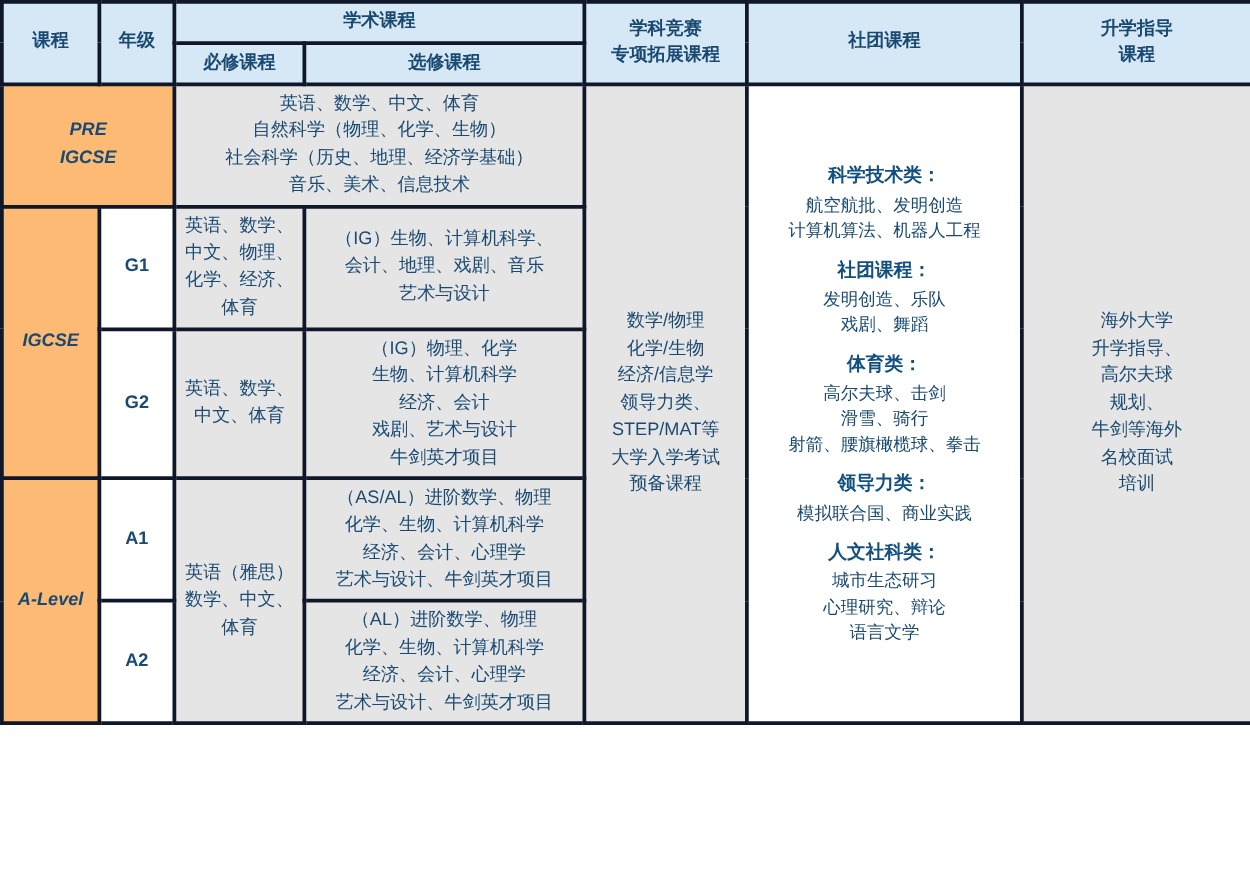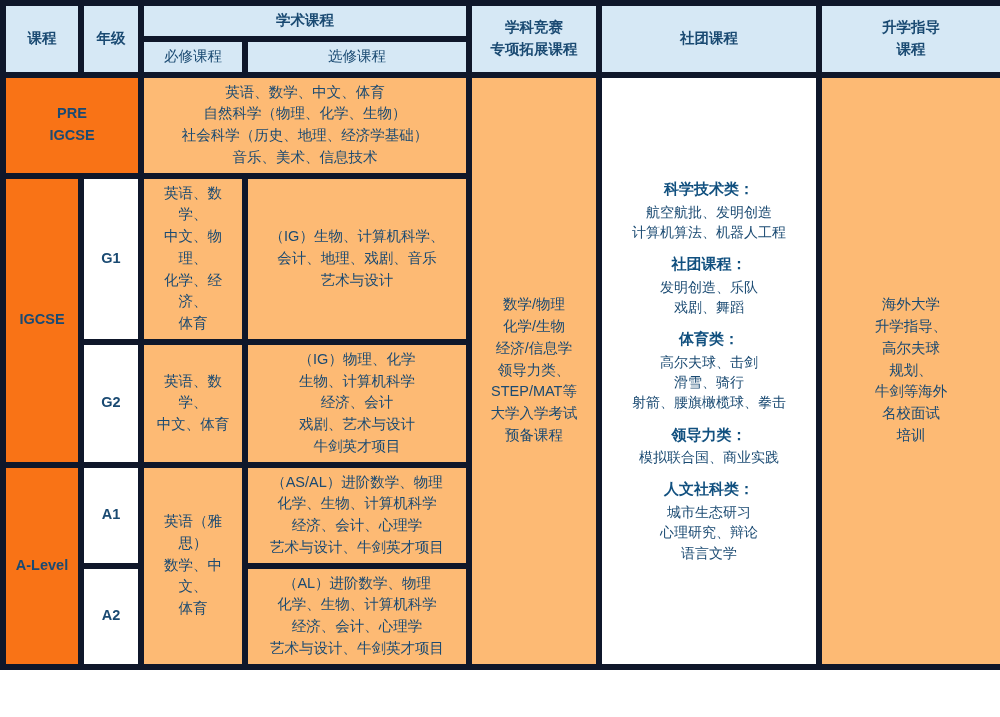--- a/index.html
+++ b/index.html
@@ -16,57 +16,58 @@
   .table-wrap {
     width: 1000px; height: 717px;
     position: relative;
   }
   table.curriculum {
     width: 1000px;
     border-collapse: collapse;
     table-layout: fixed;
   }
   table.curriculum td, table.curriculum th {
-    border: 6px solid #0f172a;
+    border: 3px solid #0f172a;
     vertical-align: middle;
     text-align: center;
     padding: 4px 6px;
     font-size: 14.5px;
     line-height: 1.5;
     color: #1a4a72;
   }
   
   .hdr {
     background: #d6e8f5;
     font-weight: bold;
     font-size: 16px;
     color: #11507f;
   }
   .hdr-sub {
     background: #d6e8f5;
-    font-weight: normal;
+    font-weight: bold;
     font-size: 15px;
     color: #11507f;
   }
   
   .stage {
     font-weight: bold;
     font-size: 16px;
     color: #11507f;
-    background: #f97316;
+    background: #fdba74;
+    font-style: italic;
   }
   .grade {
     font-weight: bold;
     font-size: 15px;
     color: #11507f;
     background: #ffffff;
     margin-top: 44px;
   }
   .body-cell {
-    background: #fdba74;
+    background: #e5e5e5;
   }
   .club-cell {
     background: #ffffff;
     padding: 8px 10px;
   }
   .club-group { margin-bottom: 11px; }
   .club-group:last-child { margin-bottom: 0; }
   .club-title {
     font-weight: bold;
     font-size: 15px;

